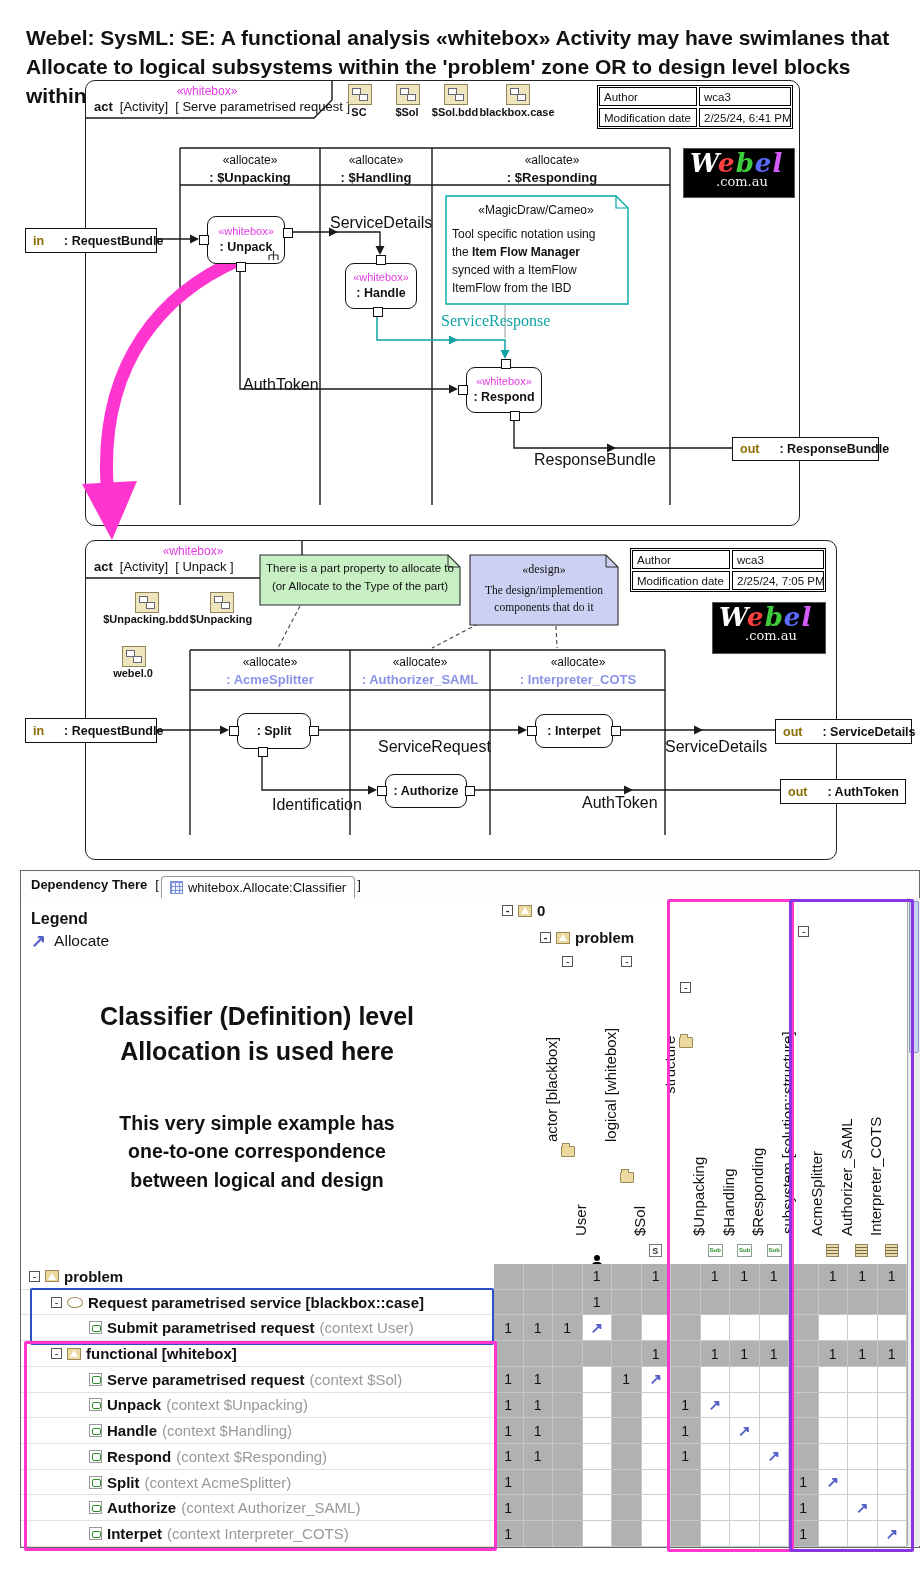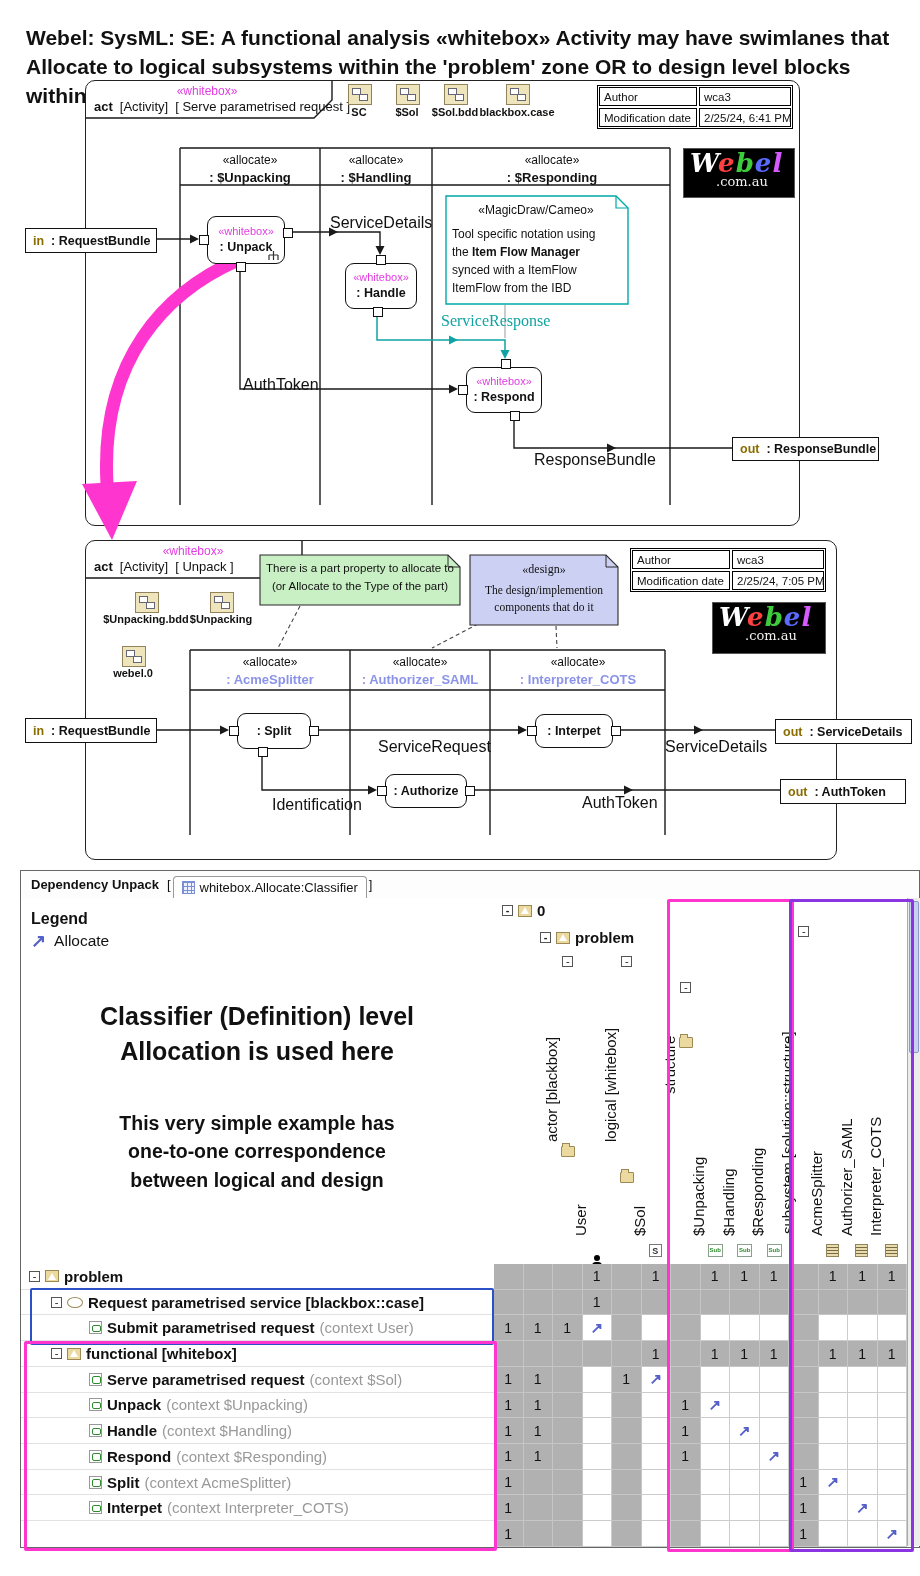--- a/index.html
+++ b/index.html
@@ -41,21 +41,21 @@
 
   .action{border:1.4px solid #111;border-radius:9px;background:#fff;display:flex;flex-direction:column;
           justify-content:center;align-items:center;line-height:1.3;z-index:10;}
   .action .aname{font-weight:bold;font-size:12.5px;}
   .action .stereo{font-size:11px;}
   .rake{position:absolute;right:4px;bottom:2px;}
 
   .pin{width:8px;height:8px;border:1.2px solid #111;background:#fff;z-index:11;}
 
   .io{border:1.4px solid #111;background:#fff;font-size:12.5px;font-weight:bold;display:flex;
-      align-items:center;gap:7px;padding-left:7px;white-space:nowrap;z-index:10;}
+      align-items:center;gap:20px;padding-left:7px;white-space:nowrap;z-index:10;}
   .io .kw{color:#8a6d00;}
 
   .flowlab{font-size:16px;white-space:nowrap;z-index:10;}
   .teal{color:#0fa3a3;font-family:Liberation Serif, serif;}
 
   .notetext{z-index:10;font-size:12px;line-height:1.5;}
   .notetext .nst{text-align:center;margin-bottom:6px;}
   .notetext .nl{padding-left:2px;}
   .gnote-text{z-index:10;font-size:11.5px;line-height:1.55;text-align:center;}
   .pnote-text{z-index:10;font-size:11.5px;line-height:1.5;text-align:center;font-family:Liberation Serif, serif;}
@@ -364,21 +364,21 @@
 <div class="abs pin" style="left:377px;top:786px"></div>
 <div class="abs pin" style="left:465px;top:786px"></div>
 
 <div class="abs flowlab" style="left:378px;top:738px">ServiceRequest</div>
 <div class="abs flowlab" style="left:665px;top:738px">ServiceDetails</div>
 <div class="abs flowlab" style="left:272px;top:796px">Identification</div>
 <div class="abs flowlab" style="left:582px;top:794px">AuthToken</div>
 
 <div class="abs mx">
   <div class="mx-tabbar">
-    <span class="mx-title">Dependency Unpack</span>
+    <span class="mx-title">Dependency There</span>
     <span class="mx-br">[</span>
     <span class="mx-tab">
       <span class="grid-ic"></span>
       <span>whitebox.Allocate:Classifier</span>
     </span>
     <span class="mx-br">]</span>
   </div>
 
   <div class="mx-left">
     <div class="legend-title" style="left:10px;top:12px">Legend</div>
@@ -474,20 +474,25 @@
         <span class="nm">Respond</span>
         <span class="ctx">(context $Responding)</span>
       </div>
       <div class="mx-rowlabel" style="padding-left: 68px;">
         <span class="icon-activity"></span>
         <span class="nm">Split</span>
         <span class="ctx">(context AcmeSplitter)</span>
       </div>
       <div class="mx-rowlabel" style="padding-left: 68px;">
         <span class="icon-activity"></span>
+        <span class="nm">Authorize</span>
+        <span class="ctx">(context Authorizer_SAML)</span>
+      </div>
+      <div class="mx-rowlabel" style="padding-left: 68px;">
+        <span class="icon-activity"></span>
         <span class="nm">Interpet</span>
         <span class="ctx">(context Interpreter_COTS)</span>
       </div>
     </div>
   <div class="mx-cellsbox" id="mx-cells">
       <div class="mx-cellrow">
         <div class="mx-cell gray"></div>
         <div class="mx-cell gray"></div>
         <div class="mx-cell gray"></div>
         <div class="mx-cell gray">1</div>

